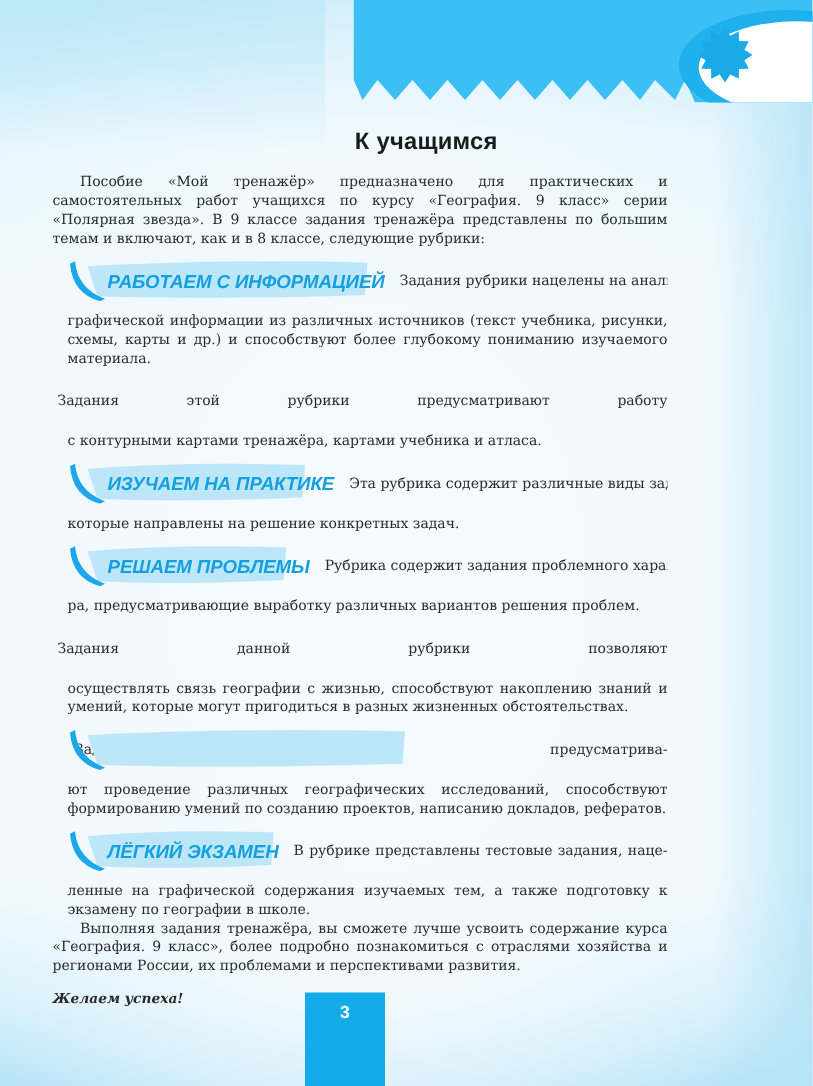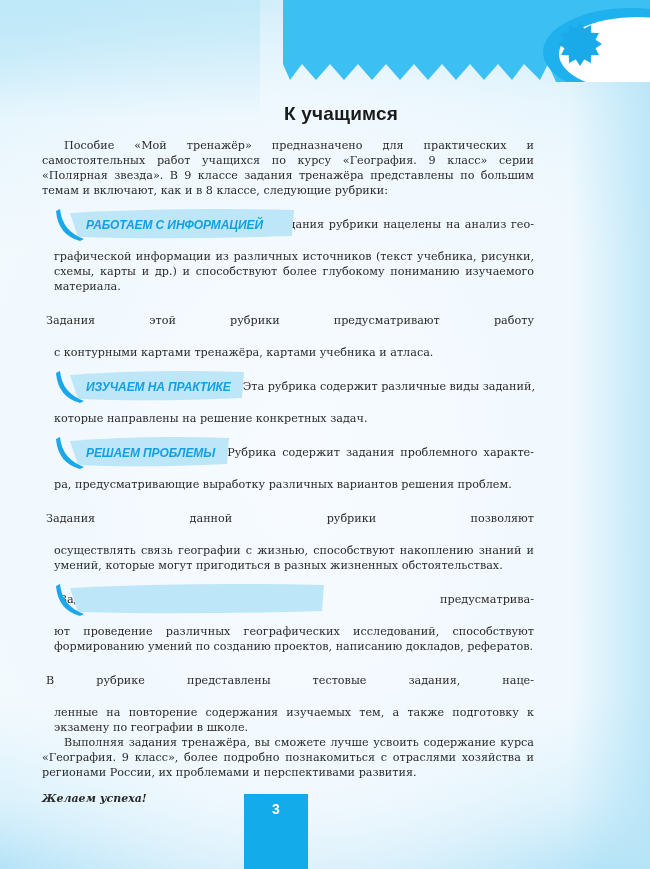--- a/index.html
+++ b/index.html
@@ -35,21 +35,21 @@
   .rubric { position: relative; margin-top: 9px; }
   .rubric-first { display: flex; align-items: center; height: 34px; }
   .tag {
     position: relative; flex: 0 0 auto; height: 34px; margin-left: 14px;
     display: flex; align-items: center;
   }
   .tag svg.ribbon { position: absolute; left: 0; top: 0; }
   .tag-label {
     position: relative; z-index: 2;
     font-family: "Liberation Sans", "DejaVu Sans", sans-serif;
-    font-weight: bold; font-style: italic; font-size: 12px;
+    font-weight: bold; font-style: italic; font-size: 15px;
     color: #149fe0; letter-spacing: -0.1px; white-space: nowrap;
     padding-left: 30px; padding-right: 8px; margin-top: 2px;
   }
   .first-text { flex: 1 1 auto; text-align: justify; text-align-last: justify; padding-left: 4px; white-space: nowrap; overflow: hidden; }
   .rubric-rest { margin: 8px 0 0 12px; }
   .wish {
     text-align: left; margin-top: 11px;
     font-weight: bold; font-style: italic; font-size: 11px;
   }
   .page-num {
@@ -144,22 +144,29 @@
           <path d="M4 2 Q6 24 28 32 L24 34 Q2 28 0 4 Z" fill="#1aa8ea"></path>
         </svg>
       </div>
       <span class="first-text">Задания рубрики предусматрива-</span>
     </div>
     <p class="rubric-rest">ют проведение различных географических исследований, способствуют формированию умений по созданию проектов, написанию докладов, рефератов.</p>
   </div>
 
   <div class="rubric">
     <div class="rubric-first">
+      <div class="tag">
+        <svg class="ribbon" width="165" height="34" viewBox="0 0 165 34" preserveAspectRatio="none">
+          <path d="M14 6 Q82 0 163 3 L161 29 Q82 33 22 30 Z" fill="#bde6f8"></path>
+          <path d="M4 2 Q6 24 28 32 L24 34 Q2 28 0 4 Z" fill="#1aa8ea"></path>
+        </svg>
+        <span class="tag-label">ЛЁГКИЙ ЭКЗАМЕН</span>
+      </div>
       <span class="first-text">В рубрике представлены тестовые задания, наце-</span>
     </div>
-    <p class="rubric-rest">ленные на повторение содержания изучаемых тем, а также подготовку к экзамену по географии в школе.</p>
+    <p class="rubric-rest">ленные на графической содержания изучаемых тем, а также подготовку к экзамену по географии в школе.</p>
   </div>
 
   <p class="para">Выполняя задания тренажёра, вы сможете лучше усвоить содержание курса «География. 9 класс», более подробно познакомиться с отраслями хозяйства и регионами России, их проблемами и перспективами развития.</p>
   <p class="wish">Желаем успеха!</p>
 </div>
 
 <div class="page-num">3</div>
 
 </body></html>

